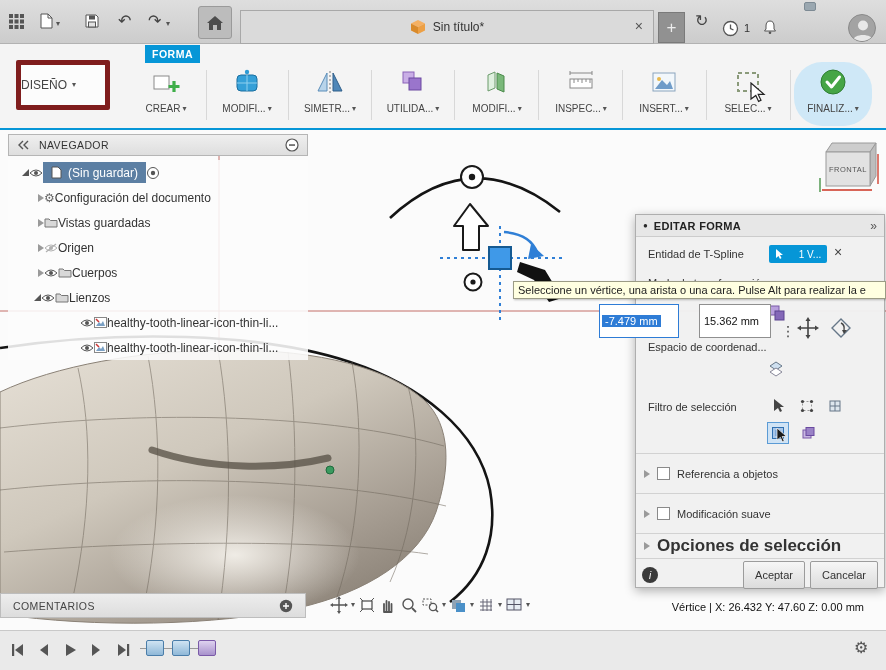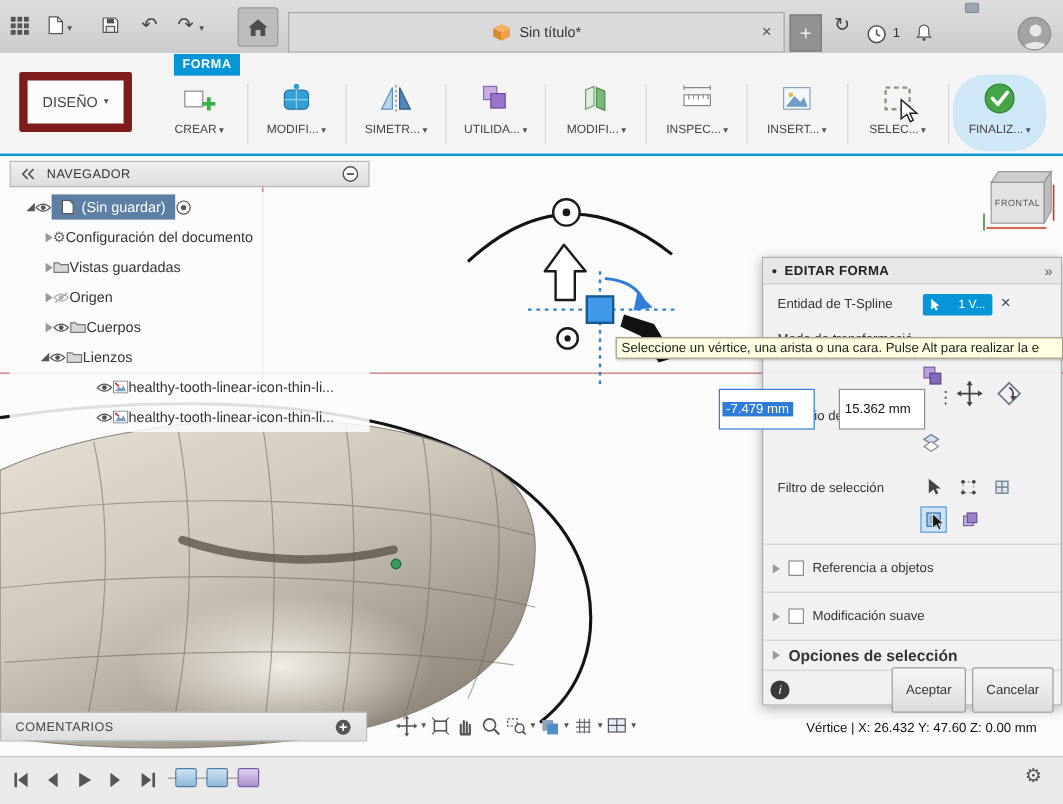--- a/index.html
+++ b/index.html
@@ -22,21 +22,21 @@
     border:1px solid #7a7a7a; display:flex; align-items:center; justify-content:center;
     color:#ececec; font-size:17px; }
   #avatar { position:absolute; left:848px; top:14px; width:28px; height:28px; border-radius:50%;
     background:#a3a3a3; border:1px solid #8a8a8a; overflow:hidden; }
   #notif-count { position:absolute; left:744px; top:22px; font-size:11px; color:#333; }
 
   
   #ribbon { position:absolute; left:0; top:44px; width:886px; height:86px; background:#f4f4f4;
     border-bottom:2px solid #0696d7; z-index:20; }
   #design-btn { position:absolute; left:16px; top:16px; width:94px; height:50px; background:#fcfcfc;
-    border:7px solid #7f1d1d; border-radius:2px; display:flex; align-items:center; justify-content:center;
+    border:5px solid #7f1d1d; border-radius:2px; display:flex; align-items:center; justify-content:flex-start;
     gap:5px; font-size:12px; color:#444; }
   #forma-tab { position:absolute; left:145px; top:1px; width:55px; height:18px; background:#0696d7;
     color:#fff; font-size:10.5px; font-weight:bold; display:flex; align-items:center; justify-content:center;
     letter-spacing:.5px; }
   .rgroup { position:absolute; top:20px; width:78px; display:flex; flex-direction:column; align-items:center; }
   .rgroup .gicon { height:36px; display:flex; align-items:center; justify-content:center; }
   .rgroup .glabel { margin-top:3px; font-size:10px; color:#444; display:flex; align-items:center; gap:2px;
     white-space:nowrap; }
   .rgroup.hl { background:#cfe8f7; top:18px; height:64px; padding-top:2px;border-radius:28px; }
   .vsep { position:absolute; width:1px; background:#d8d8d8; top:26px; height:50px; }
@@ -59,29 +59,29 @@
   #dialog { position:absolute; left:635px; top:214px; width:250px; height:374px; z-index:30;
     background:rgba(241,241,241,0.97); border:1px solid #aeaeae; box-shadow:0 3px 10px rgba(0,0,0,.3); }
   #dialog header { height:22px; background:#e7e7e7; border-bottom:1px solid #cccccc; display:flex;
     align-items:center; gap:6px; padding:0 7px; }
   #dialog header .ttl { font-size:11px; font-weight:bold; color:#222; letter-spacing:.3px; }
   .dl-label { position:absolute; font-size:11px; color:#333; white-space:nowrap; left:12px; }
   .section { position:absolute; left:0; width:100%; border-top:1px solid #d2d2d2; display:flex;
     align-items:center; padding-left:8px; gap:7px; }
   .checkbox { width:13px; height:13px; background:#fff; border:1px solid #8a8a8a; }
   .btn { font-size:11px; color:#333; background:linear-gradient(#f6f6f6,#dcdcdc); border:1px solid #9c9c9c;
-    border-radius:2px; height:38px; padding:0 11px; display:flex; align-items:center; }
+    border-radius:2px; height:28px; padding:0 11px; display:flex; align-items:center; }
   .mini-btn { display:flex; align-items:center; justify-content:center; border:1px solid transparent; }
   .mini-btn.selected { background:#cfe3f5; border:1px solid #5b9bd5; }
 
   
   #tooltip { position:absolute; left:513px; top:281px; width:373px; height:18px; z-index:50;
     background:#ffffe1; border:1px solid #9b9b85; font-size:11px; color:#222; line-height:16px;
     padding:0 4px; white-space:nowrap; overflow:hidden; box-shadow:1px 1px 2px rgba(0,0,0,.25); }
-  .numfield { position:absolute; top:324px; height:26px; background:#fff; font-size:11px; z-index:55;
+  .numfield { position:absolute; top:304px; height:26px; background:#fff; font-size:11px; z-index:55;
     display:flex; align-items:center; padding:16px 2px; }
   #field1 { left:599px; width:80px; border:1px solid #2e7cd6; }
   #field1 span { background:#2e7cd6; color:#fff; padding:0 3px; }
   #field2 { left:699px; width:72px; border:1px solid #8f8f8f; color:#111; padding-left:4px; }
 
   
   #comments-bar { position:absolute; left:0; top:593px; width:306px; height:25px; z-index:15;
     background:linear-gradient(#ededed,#dddddd); border:1px solid #bdbdbd; display:flex; align-items:center;
     padding:0 12px; }
   #comments-bar .lbl { font-size:10.5px; color:#444; letter-spacing:.4px; }
@@ -542,21 +542,21 @@
     <span class="checkbox"></span>
     <span style="font-size:11px;color:#333;">Modificación suave</span>
   </div>
   <div class="section" style="top:238px;height:40px;">
     <span class="tri-col"></span>
     <span class="checkbox"></span>
     <span style="font-size:11px;color:#333;">Referencia a objetos</span>
   </div>
   <div class="section" style="top:318px;height:26px;border-bottom:1px solid #d2d2d2;">
     <span class="tri-col"></span>
-    <span style="font-size:13px;color:#333;font-weight:bold;">Opciones de selección</span>
+    <span style="font-size:17px;color:#333;font-weight:bold;">Opciones de selección</span>
   </div>
 
   <div style="position:absolute;left:0;top:346px;width:100%;height:28px;display:flex;align-items:center;padding:0 6px;gap:5px;">
     <span style="width:16px;height:16px;border-radius:50%;background:#3a3a3a;color:#fff;font-size:10px;font-style:italic;display:flex;align-items:center;justify-content:center;">i</span>
     <span style="flex:1"></span>
     <button class="btn">Aceptar</button>
     <button class="btn">Cancelar</button>
   </div>
 </div>
 

